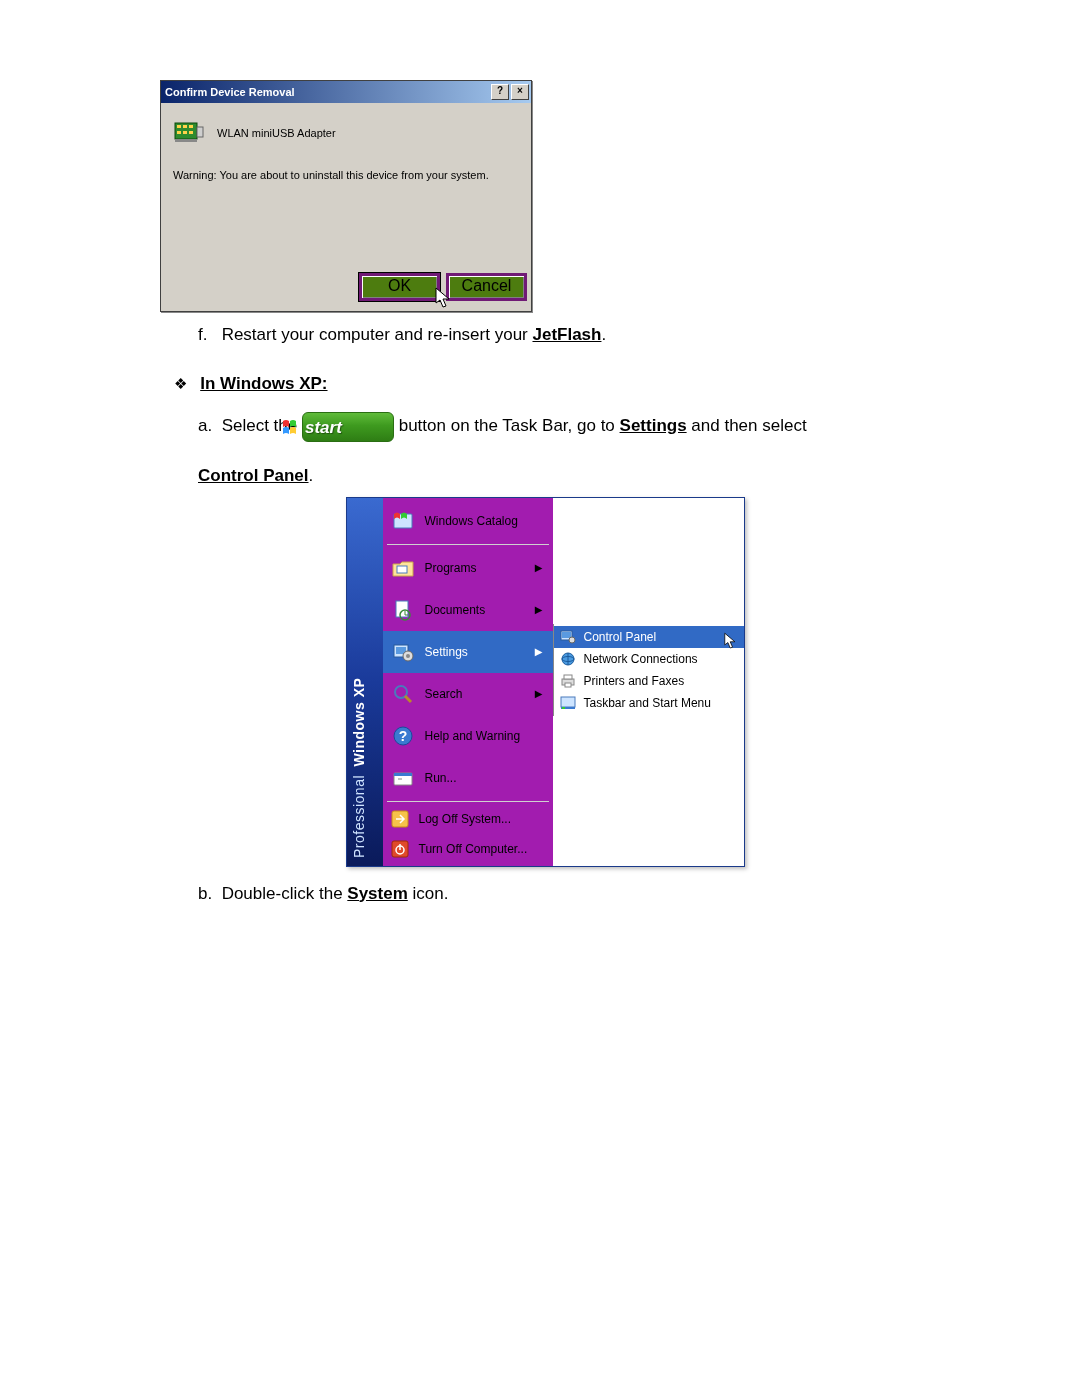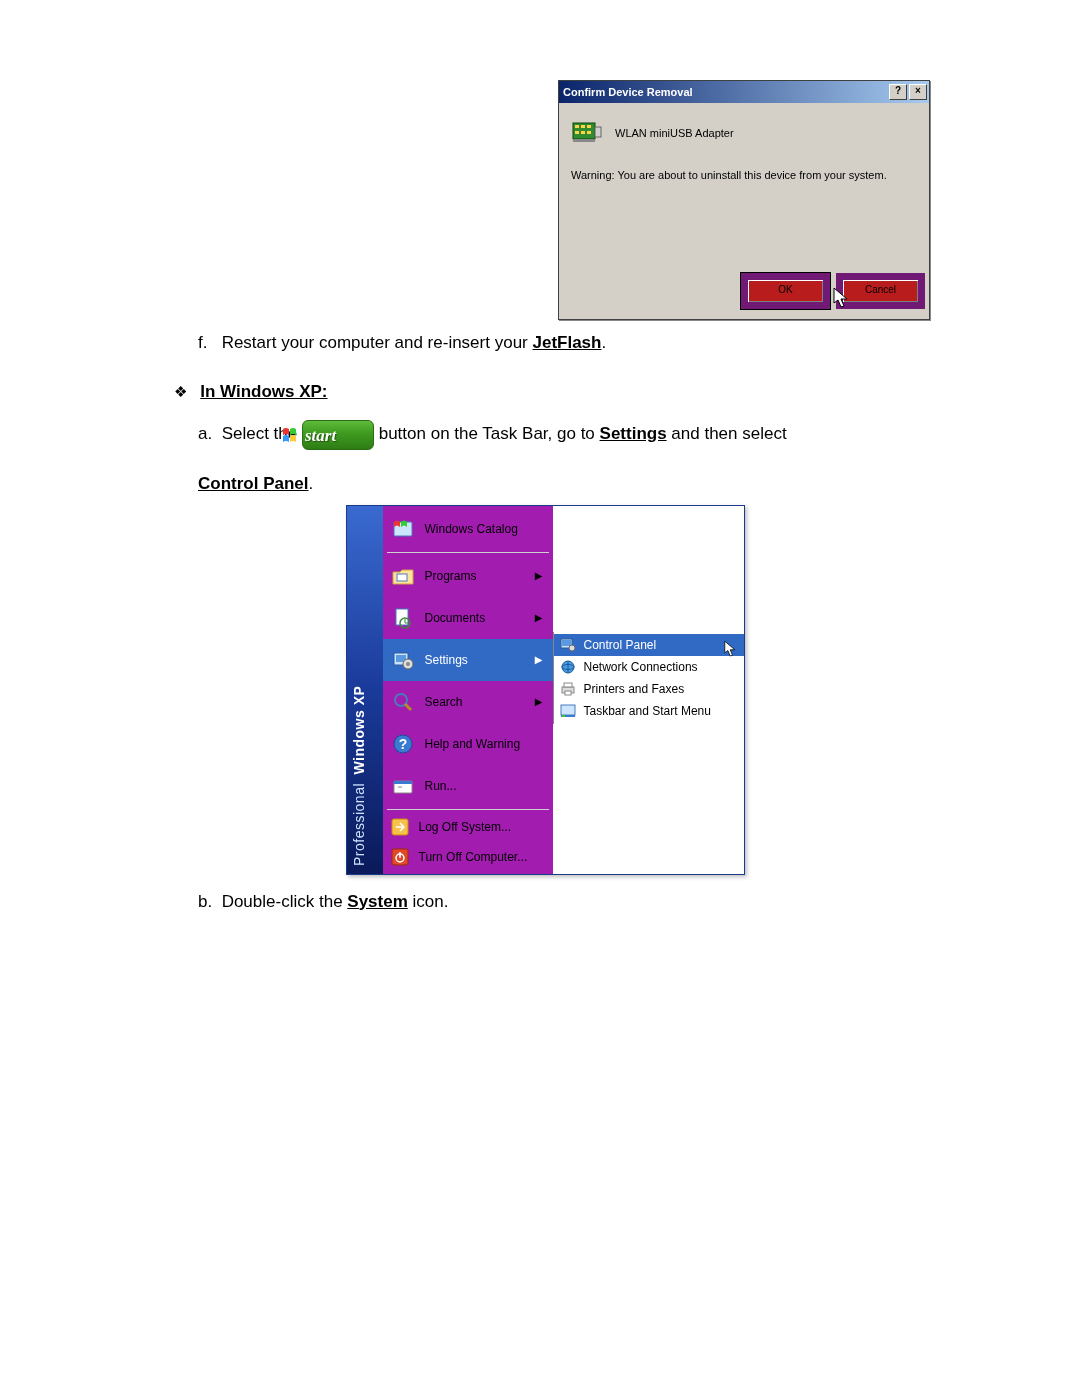--- a/index.html
+++ b/index.html
@@ -13,21 +13,21 @@
   }
   .page {
     padding: 80px 150px 40px 160px;
     position: relative;
     min-height: 1280px;
   }
 
   
   .dialog-wrap {
     display: flex;
-    justify-content: flex-end;
+    justify-content: flex-start;
     margin-bottom: 10px;
   }
   .dialog {
     width: 370px;
     border: 1px solid #404040;
     box-shadow: 1px 1px 0 #888;
     background: #d4d0c8;
     font-family: Tahoma, Arial, sans-serif;
     font-size: 11px;
   }
@@ -82,24 +82,24 @@
   .dlg-buttons {
     display: flex;
     justify-content: flex-end;
     gap: 6px;
     padding: 4px 4px 10px 4px;
     position: relative;
   }
   .winbtn {
     min-width: 75px;
     height: 22px;
-    background: #b91c1c;
-    border: 7px solid #701a75;
+    background: #4d7c0f;
+    border: 3px solid #701a75;
     box-shadow: inset 1px 1px 0 #fff, inset -1px -1px 0 #808080;
-    font-size: 10px;
+    font-size: 16px;
     font-family: Tahoma, Arial, sans-serif;
     text-align: center;
     line-height: 20px;
     position: relative;
   }
   .winbtn.default {
     outline: 1px solid #000;
   }
   .cursor1 {
     position: absolute;
@@ -123,30 +123,30 @@
   .section-head .diamond {
     font-size: 15px;
     margin-right: 8px;
   }
   .bold { font-weight: bold; text-decoration: underline; }
   .justify { text-align: justify; }
 
   .start-btn {
     display: inline-block;
     vertical-align: middle;
-    width: 72px;
+    width: 92px;
     height: 30px;
     background: linear-gradient(to bottom, #5fbb3a 0%, #3e9a1f 45%, #2e7d14 100%);
     border-radius: 6px;
     border: 1px solid #2a6e13;
     position: relative;
     color: #fff;
     font-style: italic;
     font-weight: bold;
-    font-family: Liberation Serif, serif;
+    font-family: Liberation Sans, sans-serif;
     font-size: 17px;
     line-height: 30px;
     padding-left: 28px;
     box-sizing: border-box;
     text-shadow: 1px 1px 1px rgba(0,0,0,0.4);
   }
   .start-flag {
     position: absolute;
     left: 4px; top: 5px;
     width: 20px; height: 20px;

